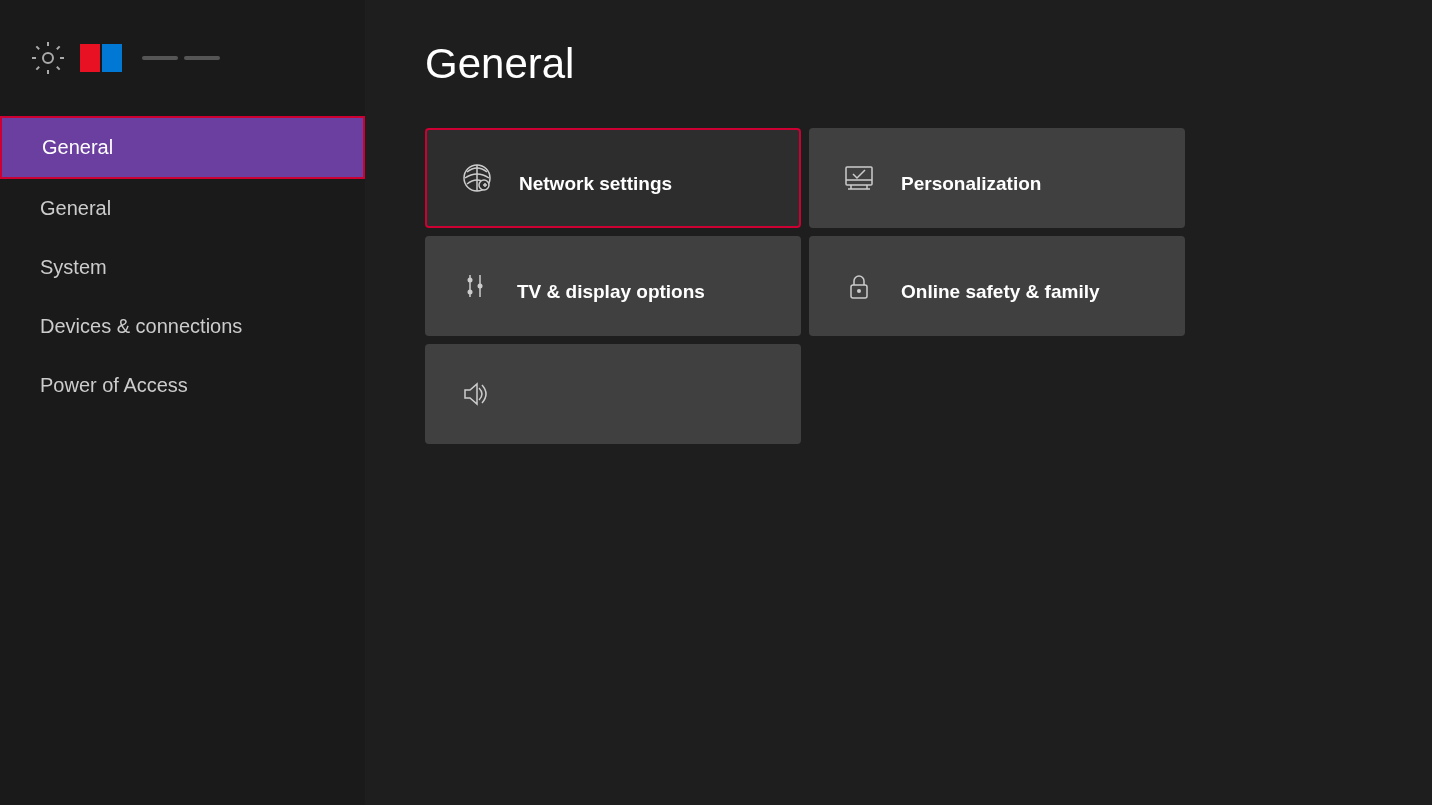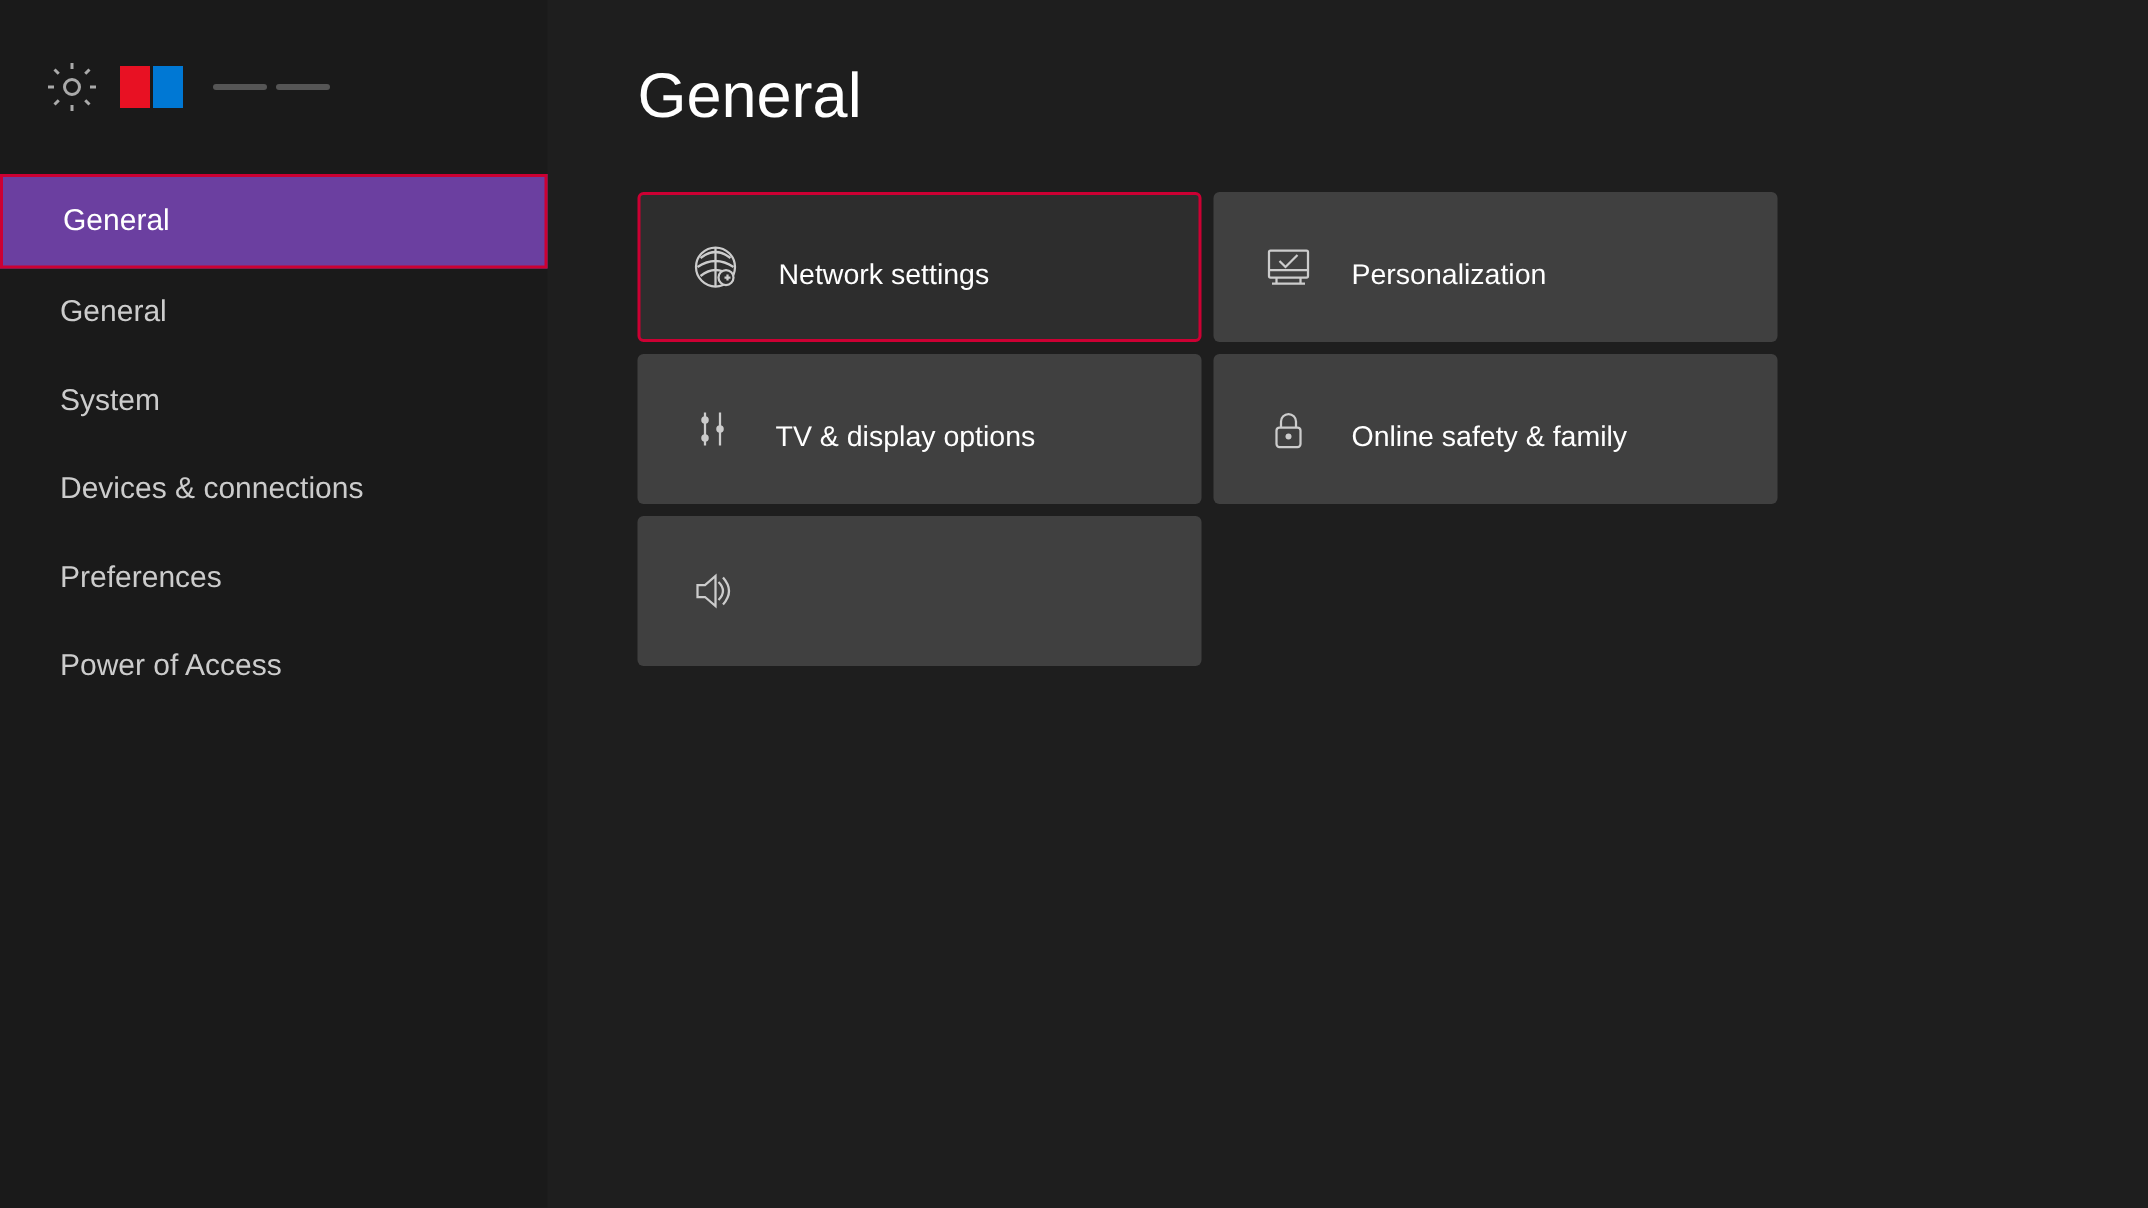--- a/index.html
+++ b/index.html
@@ -148,21 +148,21 @@
     .tile-icon svg {
       width: 32px;
       height: 32px;
       fill: none;
       stroke: #cccccc;
       stroke-width: 1.5;
     }
 
     .tile-label {
       font-size: 19px;
-      font-weight: 400;
+      font-weight: 700;
       color: #ffffff;
       line-height: 1.3;
       margin-top: 12px;
     }
   </style>
 </head>
 <body>
 
 <div class="sidebar">
   <div class="sidebar-header">
@@ -187,23 +187,20 @@
     <div class="sidebar-item">
       <span>General</span>
     </div>
     <div class="sidebar-item">
       <span>System</span>
     </div>
     <div class="sidebar-item">
       <span>Devices &amp; connections</span>
     </div>
     <div class="sidebar-item">
-      <span>Preferences</span>
-    </div>
-    <div class="sidebar-item">
       <span>Power of Access</span>
     </div>
   </nav>
 </div>
 
 <div class="main-content">
   <h1 class="page-title">General</h1>
 
   <div class="settings-grid">
 

